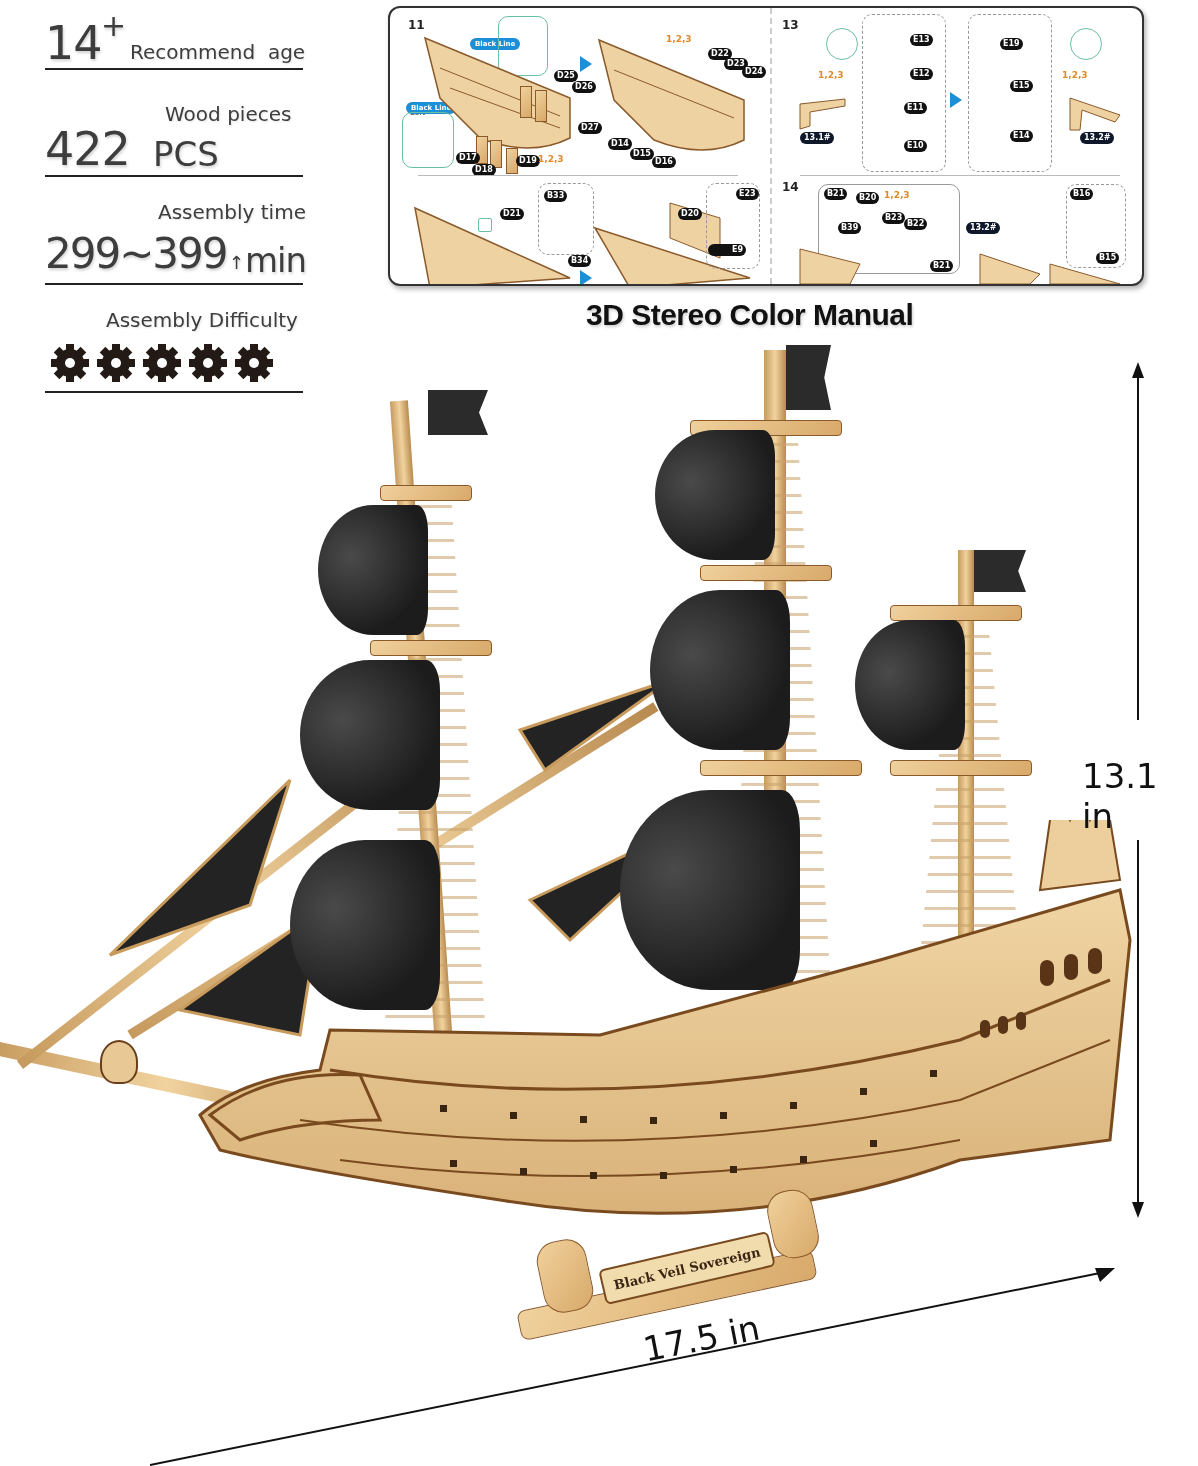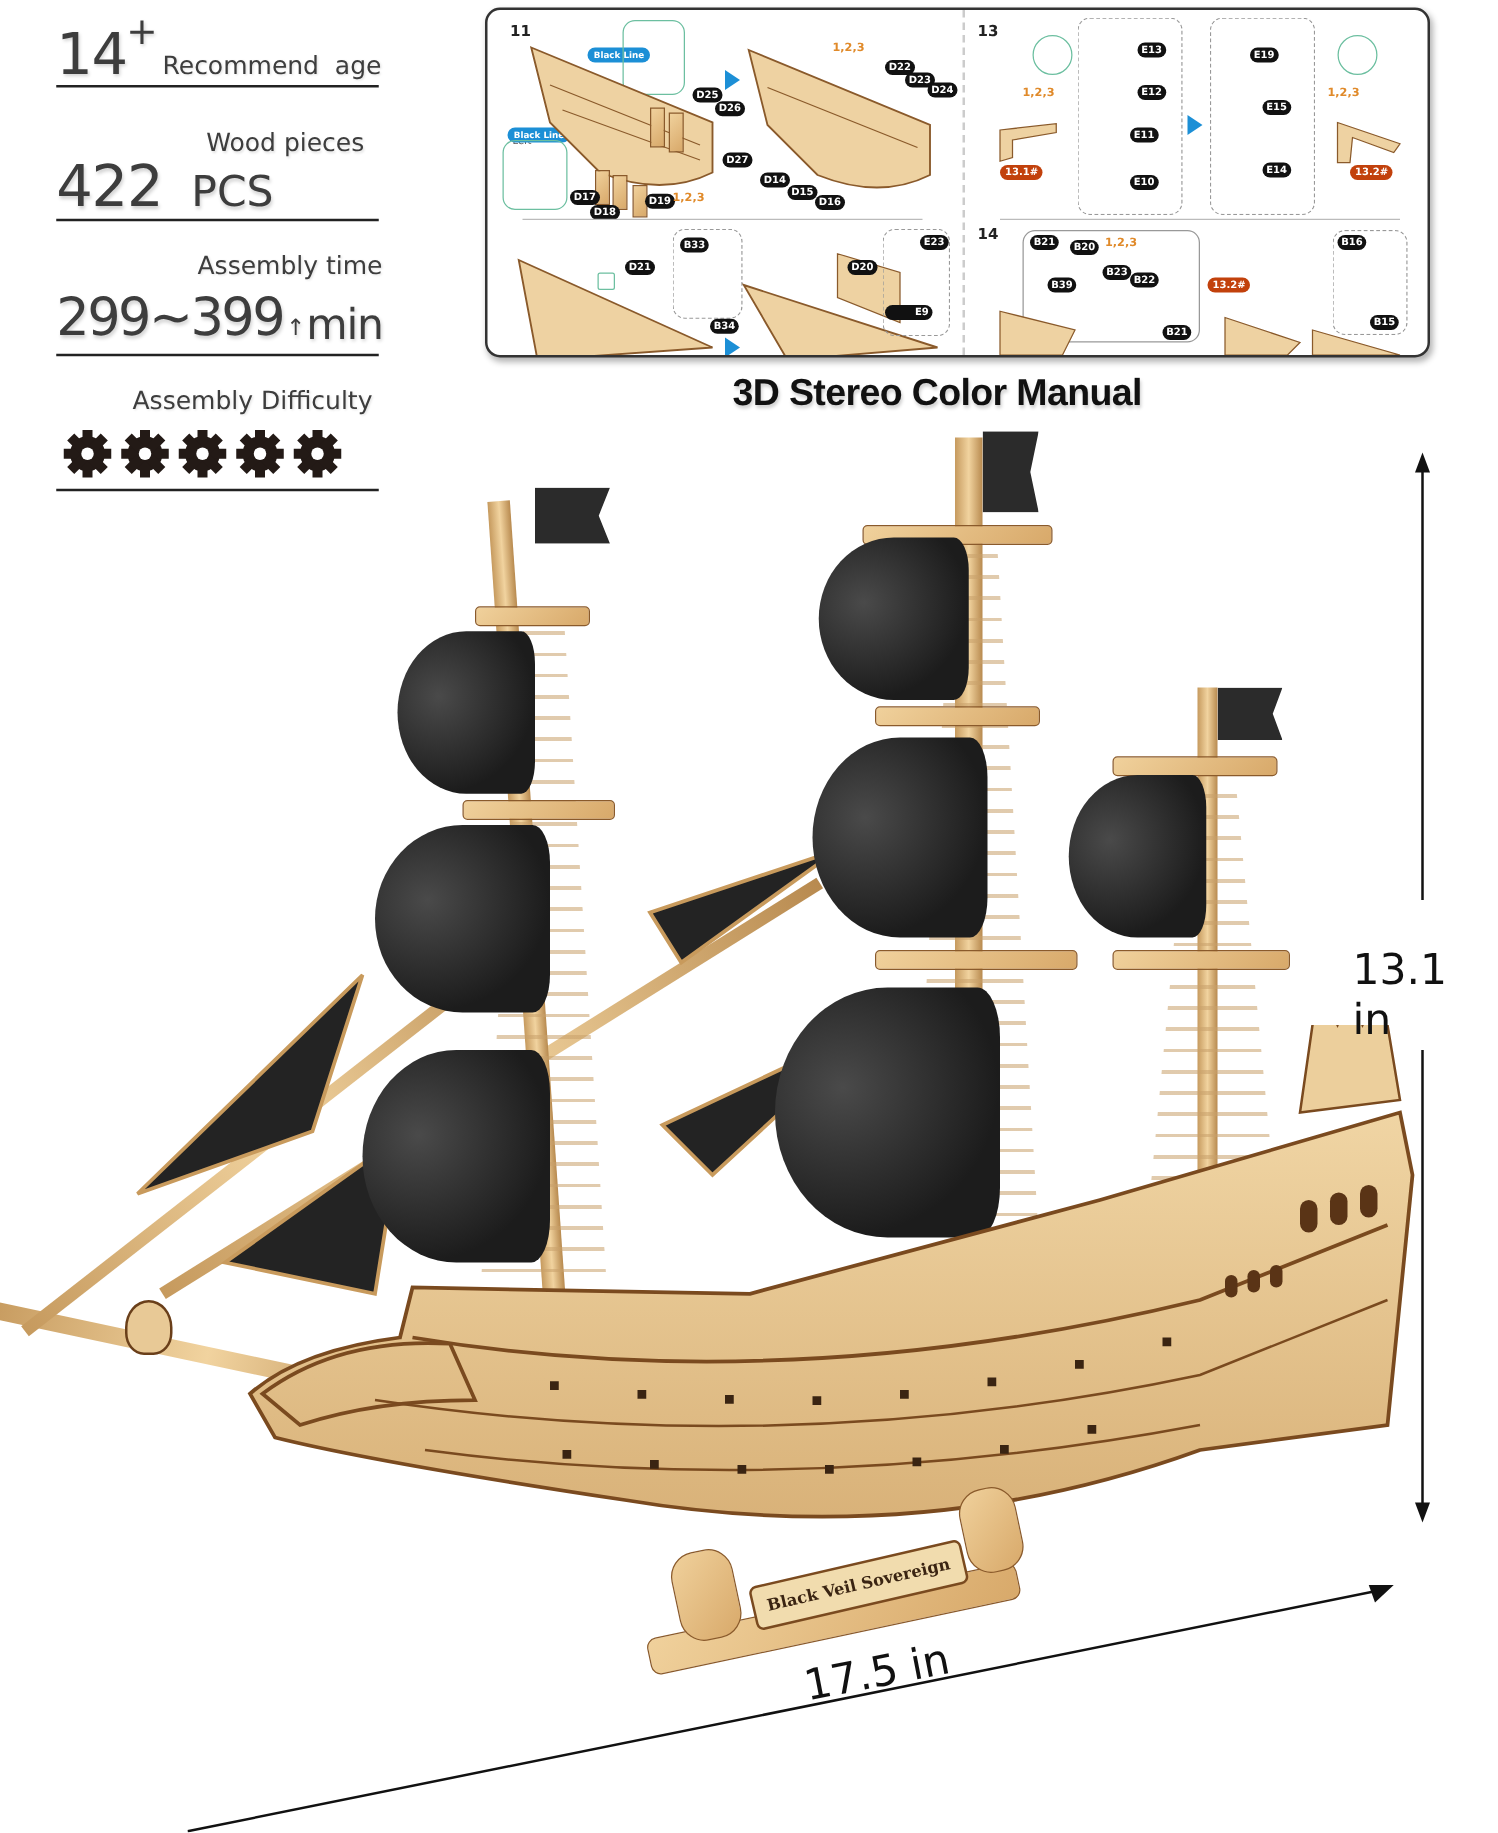--- a/index.html
+++ b/index.html
@@ -8,21 +8,21 @@
   
   .stat-rule{position:absolute;left:45px;width:258px;height:2px;background:#222;}
   .big{font-family:"DejaVu Sans",sans-serif;color:#3d3d3d;letter-spacing:-1px;text-shadow:1px 2px 3px rgba(0,0,0,.18);}
   .lbl{font-family:"DejaVu Sans",sans-serif;color:#3d3d3d;font-size:20px;text-shadow:1px 1px 2px rgba(0,0,0,.12);}
   
   .manual{position:absolute;left:388px;top:6px;width:752px;height:276px;border:2px solid #333;border-radius:12px;background:#fff;box-shadow:2px 3px 5px rgba(0,0,0,.3);overflow:hidden;}
   .vdiv{position:absolute;left:380px;top:0;width:0;height:100%;border-left:2px dashed #ccc;}
   .hdiv{position:absolute;height:1px;background:#bbb;}
   .stepnum{position:absolute;font-weight:bold;font-size:12px;color:#222;font-family:"DejaVu Sans",sans-serif;}
   .tag{position:absolute;background:#111;color:#fff;font-size:8px;font-weight:bold;border-radius:6px;padding:1px 3px;line-height:10px;font-family:"DejaVu Sans",sans-serif;}
-  .gtag{position:absolute;background:#c2410c;color:#fff;font-size:8px;font-weight:bold;border-radius:6px;padding:1px 4px;line-height:10px;}
+  .gtag{position:absolute;background:#0f172a;color:#fff;font-size:8px;font-weight:bold;border-radius:6px;padding:1px 4px;line-height:10px;}
   .bline{position:absolute;background:#1c8fd6;color:#fff;font-size:7px;font-weight:bold;border-radius:8px;padding:2px 5px;}
   .dashbox{position:absolute;border:1.5px dashed #999;border-radius:10px;}
   .greenbox{position:absolute;border:1.5px solid #6cbfa0;border-radius:10px;}
   .wood{position:absolute;background:linear-gradient(135deg,#f0d19c,#d8a96a);border:1px solid #8a5a2b;}
   .arrow-blue{position:absolute;width:0;height:0;border-top:8px solid transparent;border-bottom:8px solid transparent;border-left:12px solid #1c8fd6;}
   .rotate{position:absolute;font-size:9px;color:#e08a2a;font-weight:bold;}
   .title-man{position:absolute;left:586px;top:298px;font-size:30px;font-weight:bold;color:#111;font-family:"Liberation Sans","DejaVu Sans",sans-serif;letter-spacing:-.5px;text-shadow:1px 2px 3px rgba(0,0,0,.2);}
   
   .dimtxt{position:absolute;font-family:"DejaVu Sans",sans-serif;color:#111;}
   

